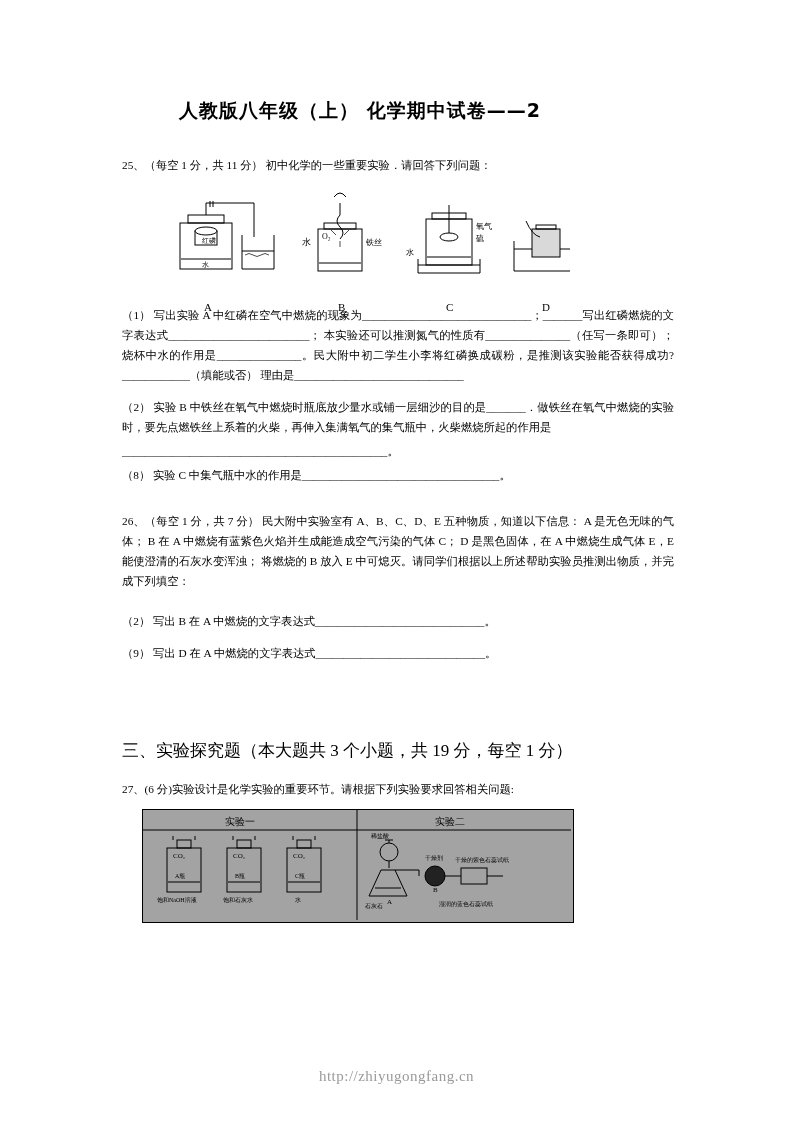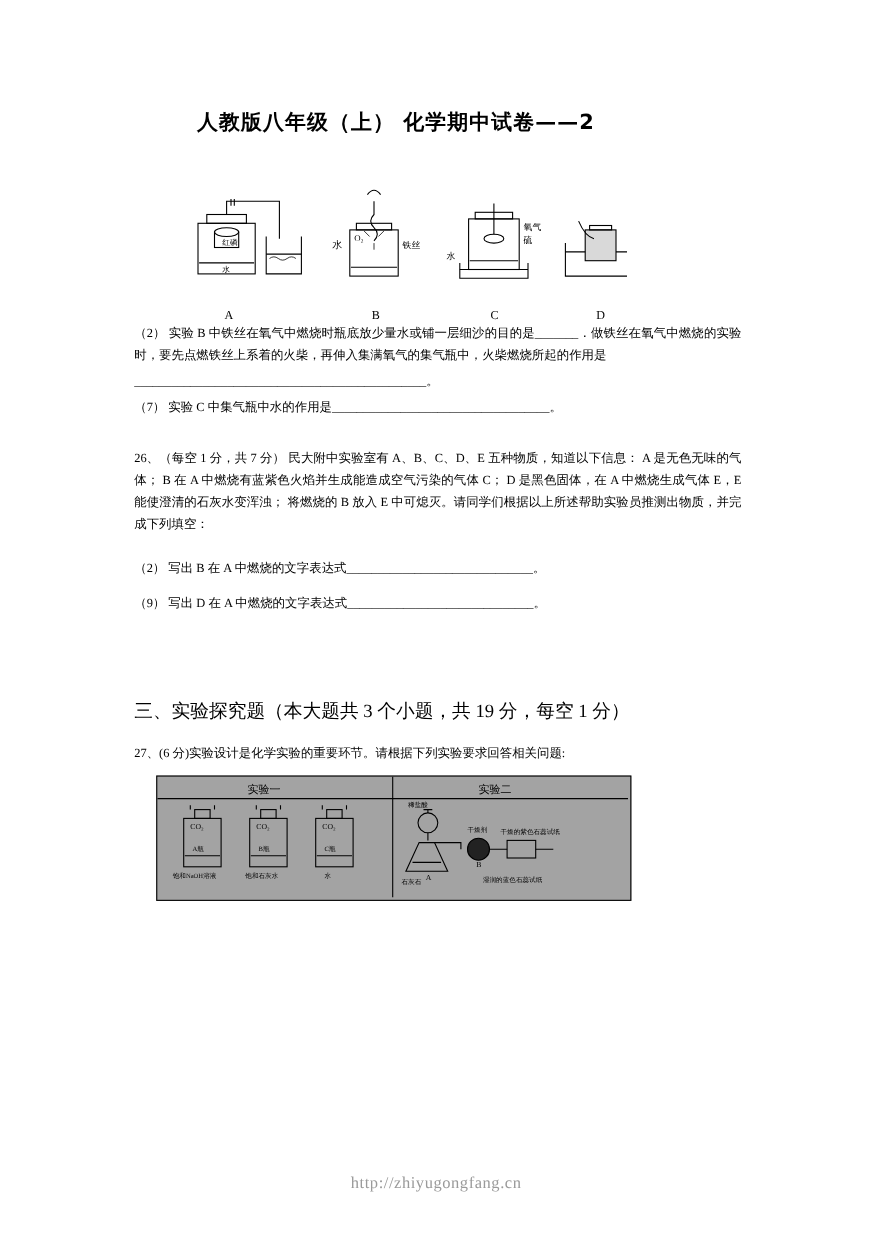--- a/index.html
+++ b/index.html
@@ -96,20 +96,21 @@
 </style>
 </head>
 <body>
 
 <div class="page">
 
   <div class="title">人教版八年级（上） 化学期中试卷——2</div>
 
   <div class="content">
 
+    <div class="para">25、（每空 1 分，共 11 分） 初中化学的一些重要实验．请回答下列问题：</div>
 
     <div class="fig1">
       <svg width="420" height="112" viewBox="0 0 420 112" xmlns="http://www.w3.org/2000/svg">
         <g stroke="#000" fill="none" stroke-width="1">
 
           <rect x="30" y="38" width="52" height="46"></rect>
           <rect x="38" y="30" width="36" height="8"></rect>
 
           <rect x="45" y="46" width="22" height="14" fill="#ffffff"></rect>
           <ellipse cx="56" cy="46" rx="11" ry="4" fill="#fff"></ellipse>
@@ -175,24 +176,25 @@
         <text x="426" y="44" font-size="8" font-family="'Liberation Serif',serif" fill="#000">水</text>
       </svg>
       <div class="fig1-labels">
         <span style="left:54px;">A</span>
         <span style="left:188px;">B</span>
         <span style="left:296px;">C</span>
         <span style="left:392px;">D</span>
       </div>
     </div>
 
+    <div class="para">（1） 写出实验 A 中红磷在空气中燃烧的现象为______________________________；_______写出红磷燃烧的文字表达式_________________________； 本实验还可以推测氮气的性质有_______________（任写一条即可）；烧杯中水的作用是_______________。民大附中初二学生小李将红磷换成碳粉，是推测该实验能否获得成功?____________（填能或否） 理由是______________________________</div>
     <div class="spacer-sm"></div>
     <div class="para">（2） 实验 B 中铁丝在氧气中燃烧时瓶底放少量水或铺一层细沙的目的是_______．做铁丝在氧气中燃烧的实验时，要先点燃铁丝上系着的火柴，再伸入集满氧气的集气瓶中，火柴燃烧所起的作用是</div>
     <div class="para">_______________________________________________。</div>
-    <div class="para">（7） 实验 C 中集气瓶中水的作用是___________________________________。</div>
+    <div class="para">（8） 实验 C 中集气瓶中水的作用是___________________________________。</div>
     <div class="spacer-sm"></div>
 
     <div class="spacer-md"></div>
 
     <div class="para">26、（每空 1 分，共 7 分） 民大附中实验室有 A、B、C、D、E 五种物质，知道以下信息： A 是无色无味的气体； B 在 A 中燃烧有蓝紫色火焰并生成能造成空气污染的气体 C； D 是黑色固体，在 A 中燃烧生成气体 E，E 能使澄清的石灰水变浑浊； 将燃烧的 B 放入 E 中可熄灭。请同学们根据以上所述帮助实验员推测出物质，并完成下列填空：</div>
     <div class="spacer-sm"></div>
     <div class="spacer-sm"></div>
     <div class="para">（2） 写出 B 在 A 中燃烧的文字表达式______________________________。</div>
     <div class="spacer-sm"></div>
     <div class="para">（9） 写出 D 在 A 中燃烧的文字表达式______________________________。</div>

